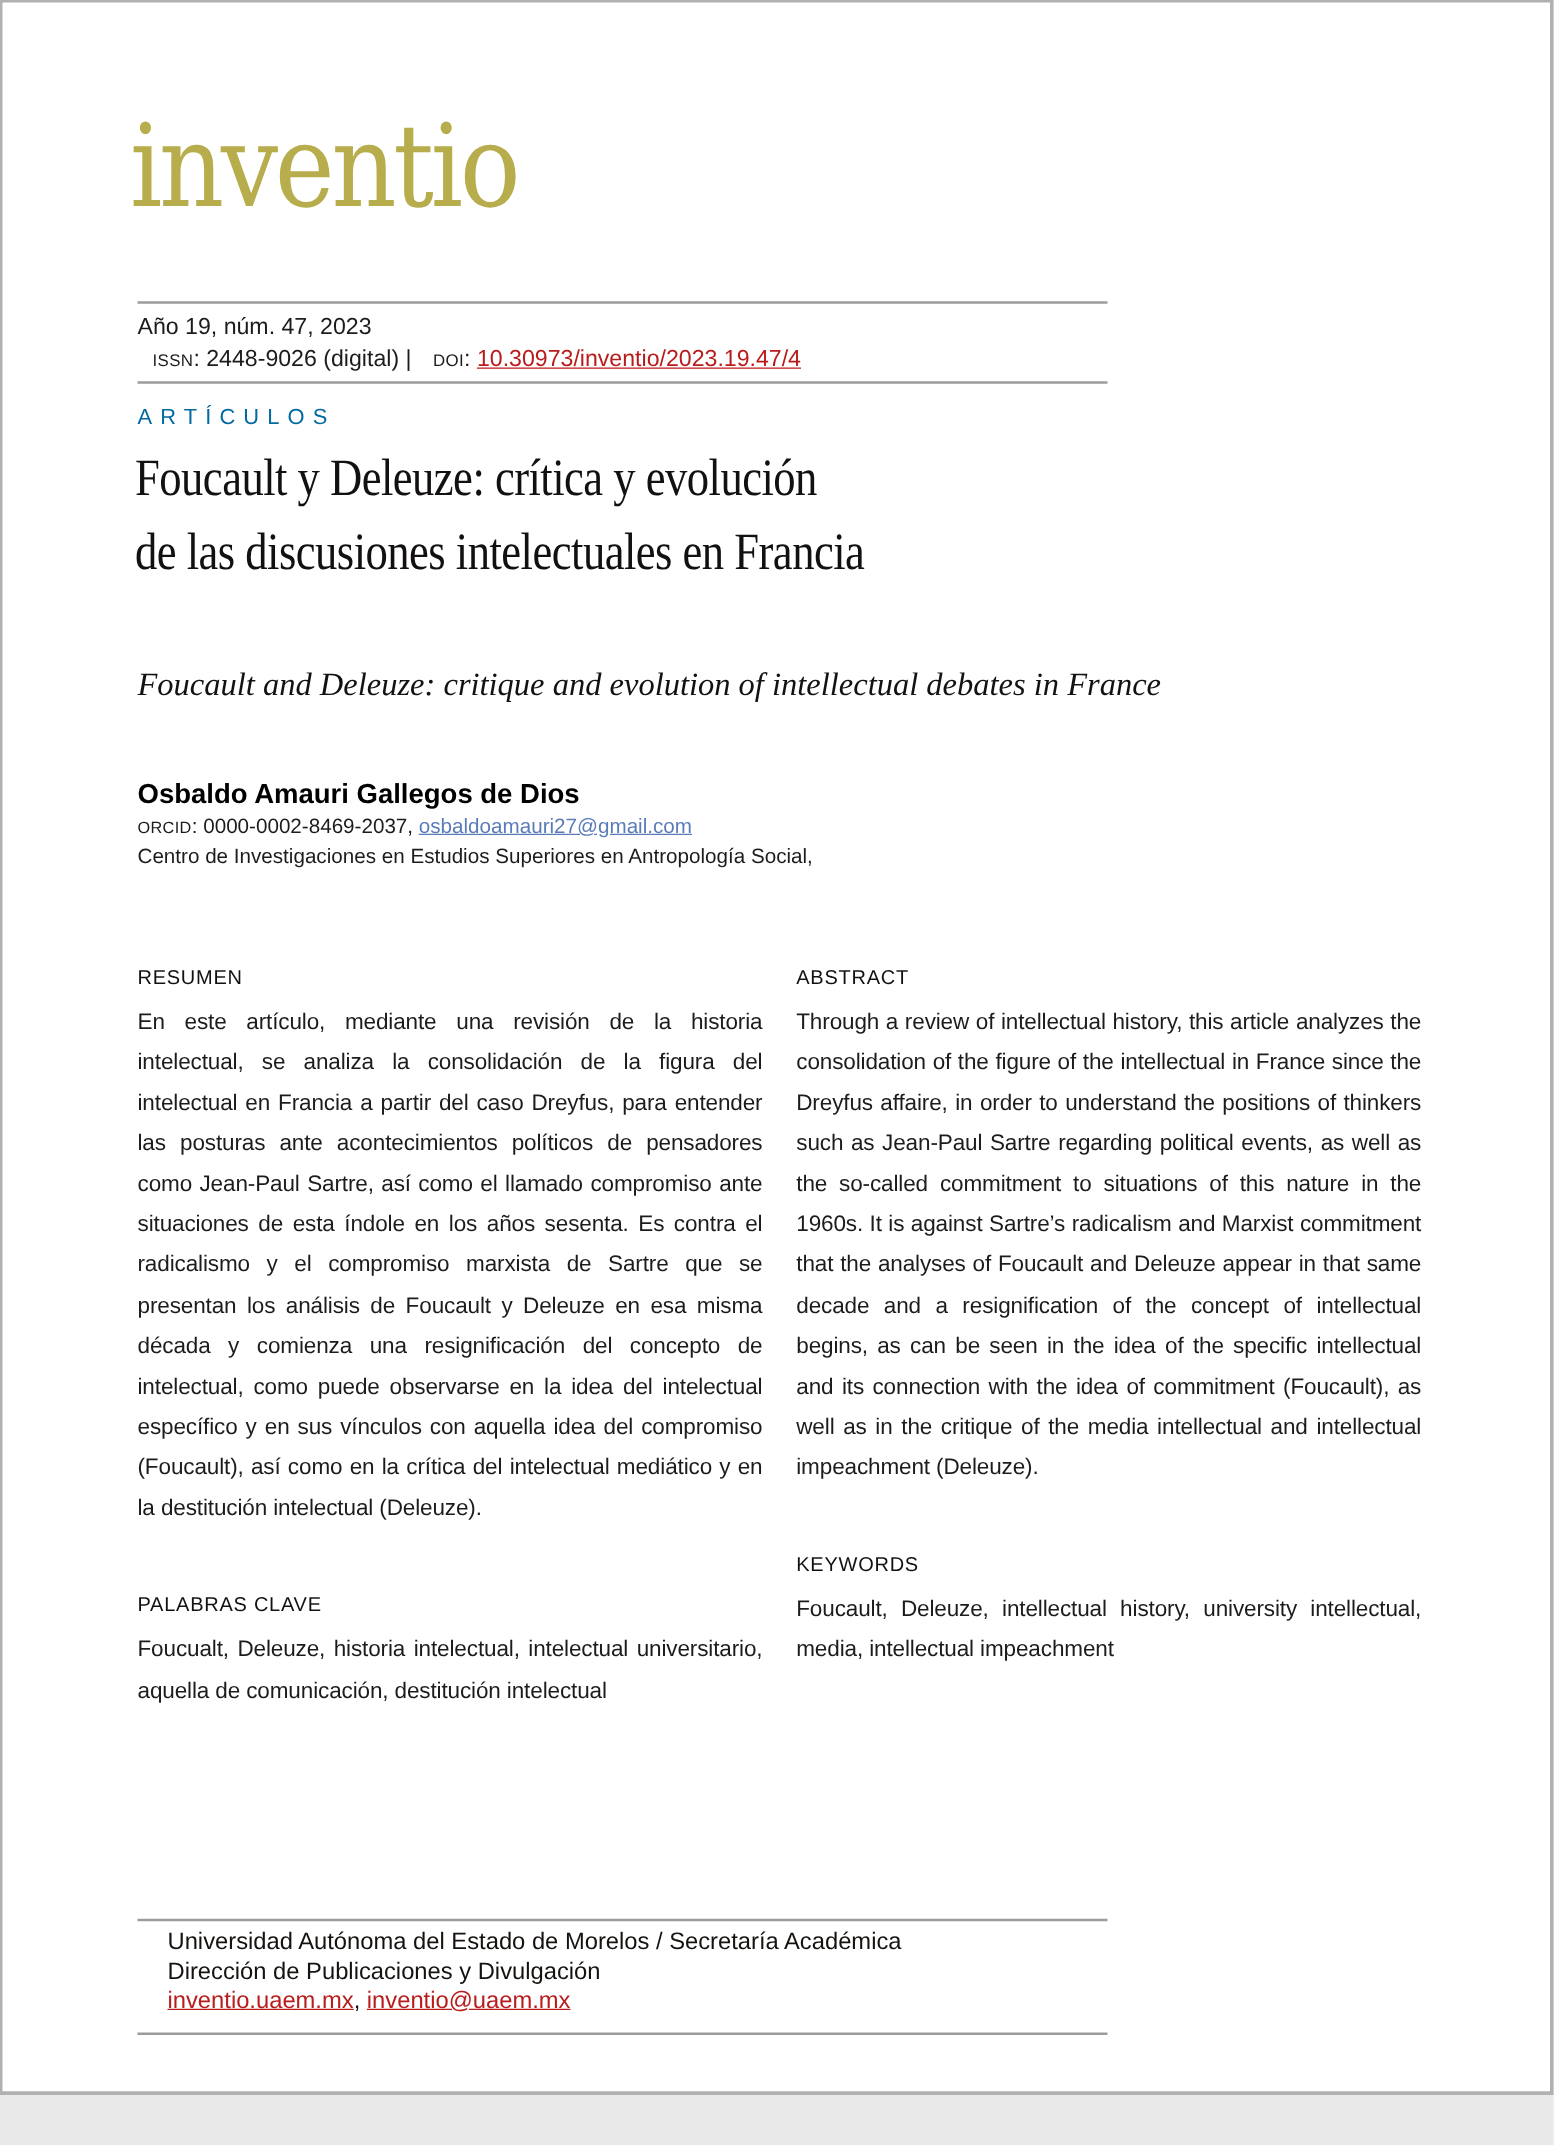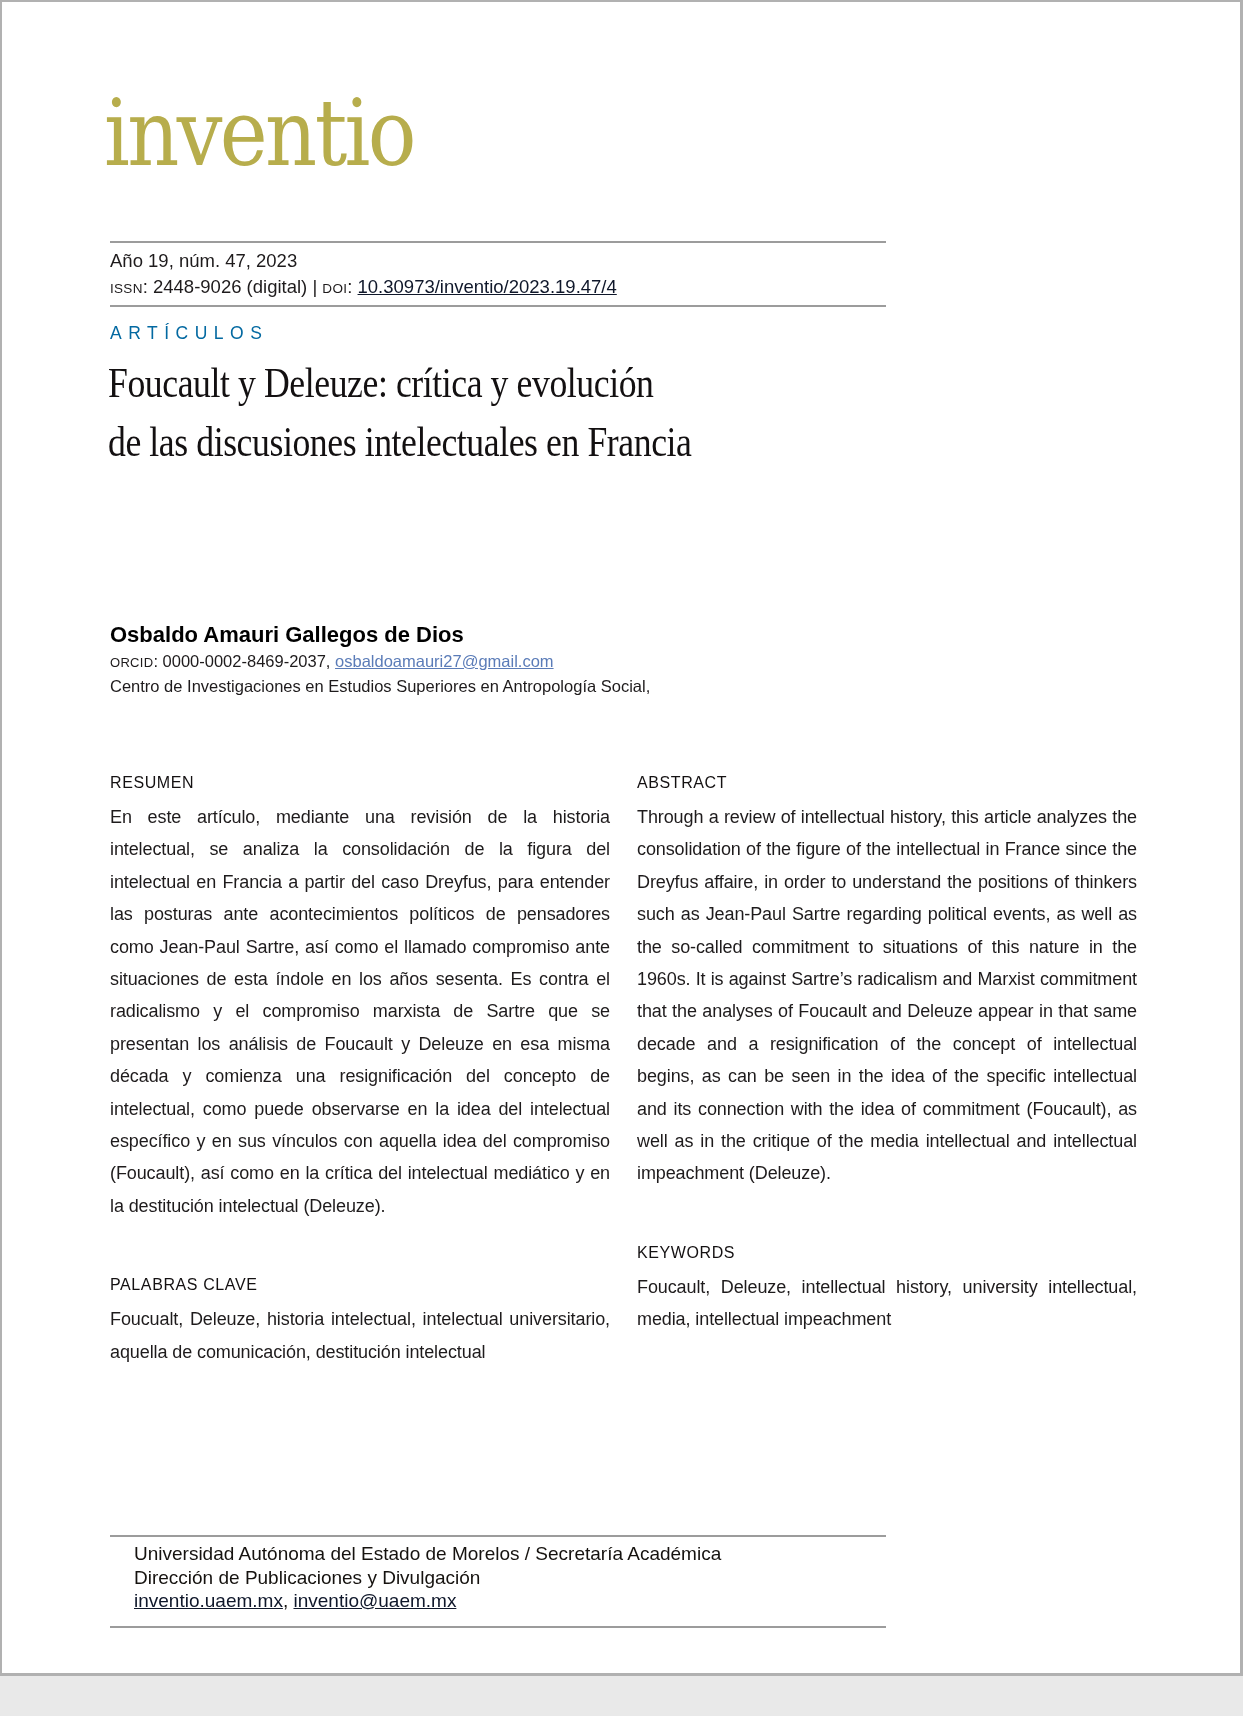--- a/index.html
+++ b/index.html
@@ -34,22 +34,22 @@
   .rule-1{top:239px;}
   .rule-2{top:303px;}
   .rule-3{top:1533px;}
   .rule-4{top:1624px;}
   
   .issue-block{
     position:absolute;left:108px;top:246px;
     font-size:18.5px;line-height:26px;color:#1e1b1c;
     white-space:nowrap;
   }
-  .sc{font-size:13.5px;letter-spacing:0.3px;}
-  .link{color:#0f172a;text-decoration:underline;cursor:pointer;}
+  .sc{font-size:13.5px;letter-spacing:0.3px;margin-left:12px;}
+  .link{color:#b91c1c;text-decoration:underline;cursor:pointer;}
   .link-light{color:#5b7cb8;text-decoration:underline;cursor:pointer;}
   
   .section-label{
     position:absolute;left:108px;top:321px;
     font-size:17.5px;letter-spacing:6.5px;color:#0369a1;
     white-space:nowrap;
   }
   
   .article-title{
     position:absolute;left:106px;top:352px;
@@ -116,20 +116,21 @@
 
   <div class="rule rule-2"></div>
 
   <div class="section-label">ARTÍCULOS</div>
 
   <h1 class="article-title" style="margin:0;">
     <div>Foucault y Deleuze: crítica y evolución</div>
     <div>de las discusiones intelectuales en Francia</div>
   </h1>
 
+  <div class="article-subtitle">Foucault and Deleuze: critique and evolution of intellectual debates in France</div>
 
   <div class="author-name">Osbaldo Amauri Gallegos de Dios</div>
   <div class="author-meta">
     <div><span class="sc-sm">ORCID</span><span>: 0000-0002-8469-2037, </span><a class="link-light">osbaldoamauri27@gmail.com</a></div>
     <div>Centro de Investigaciones en Estudios Superiores en Antropología Social,</div>
   </div>
 
   <div class="columns">
     <div class="col" lang="es">
       <div class="col-heading">RESUMEN</div>

